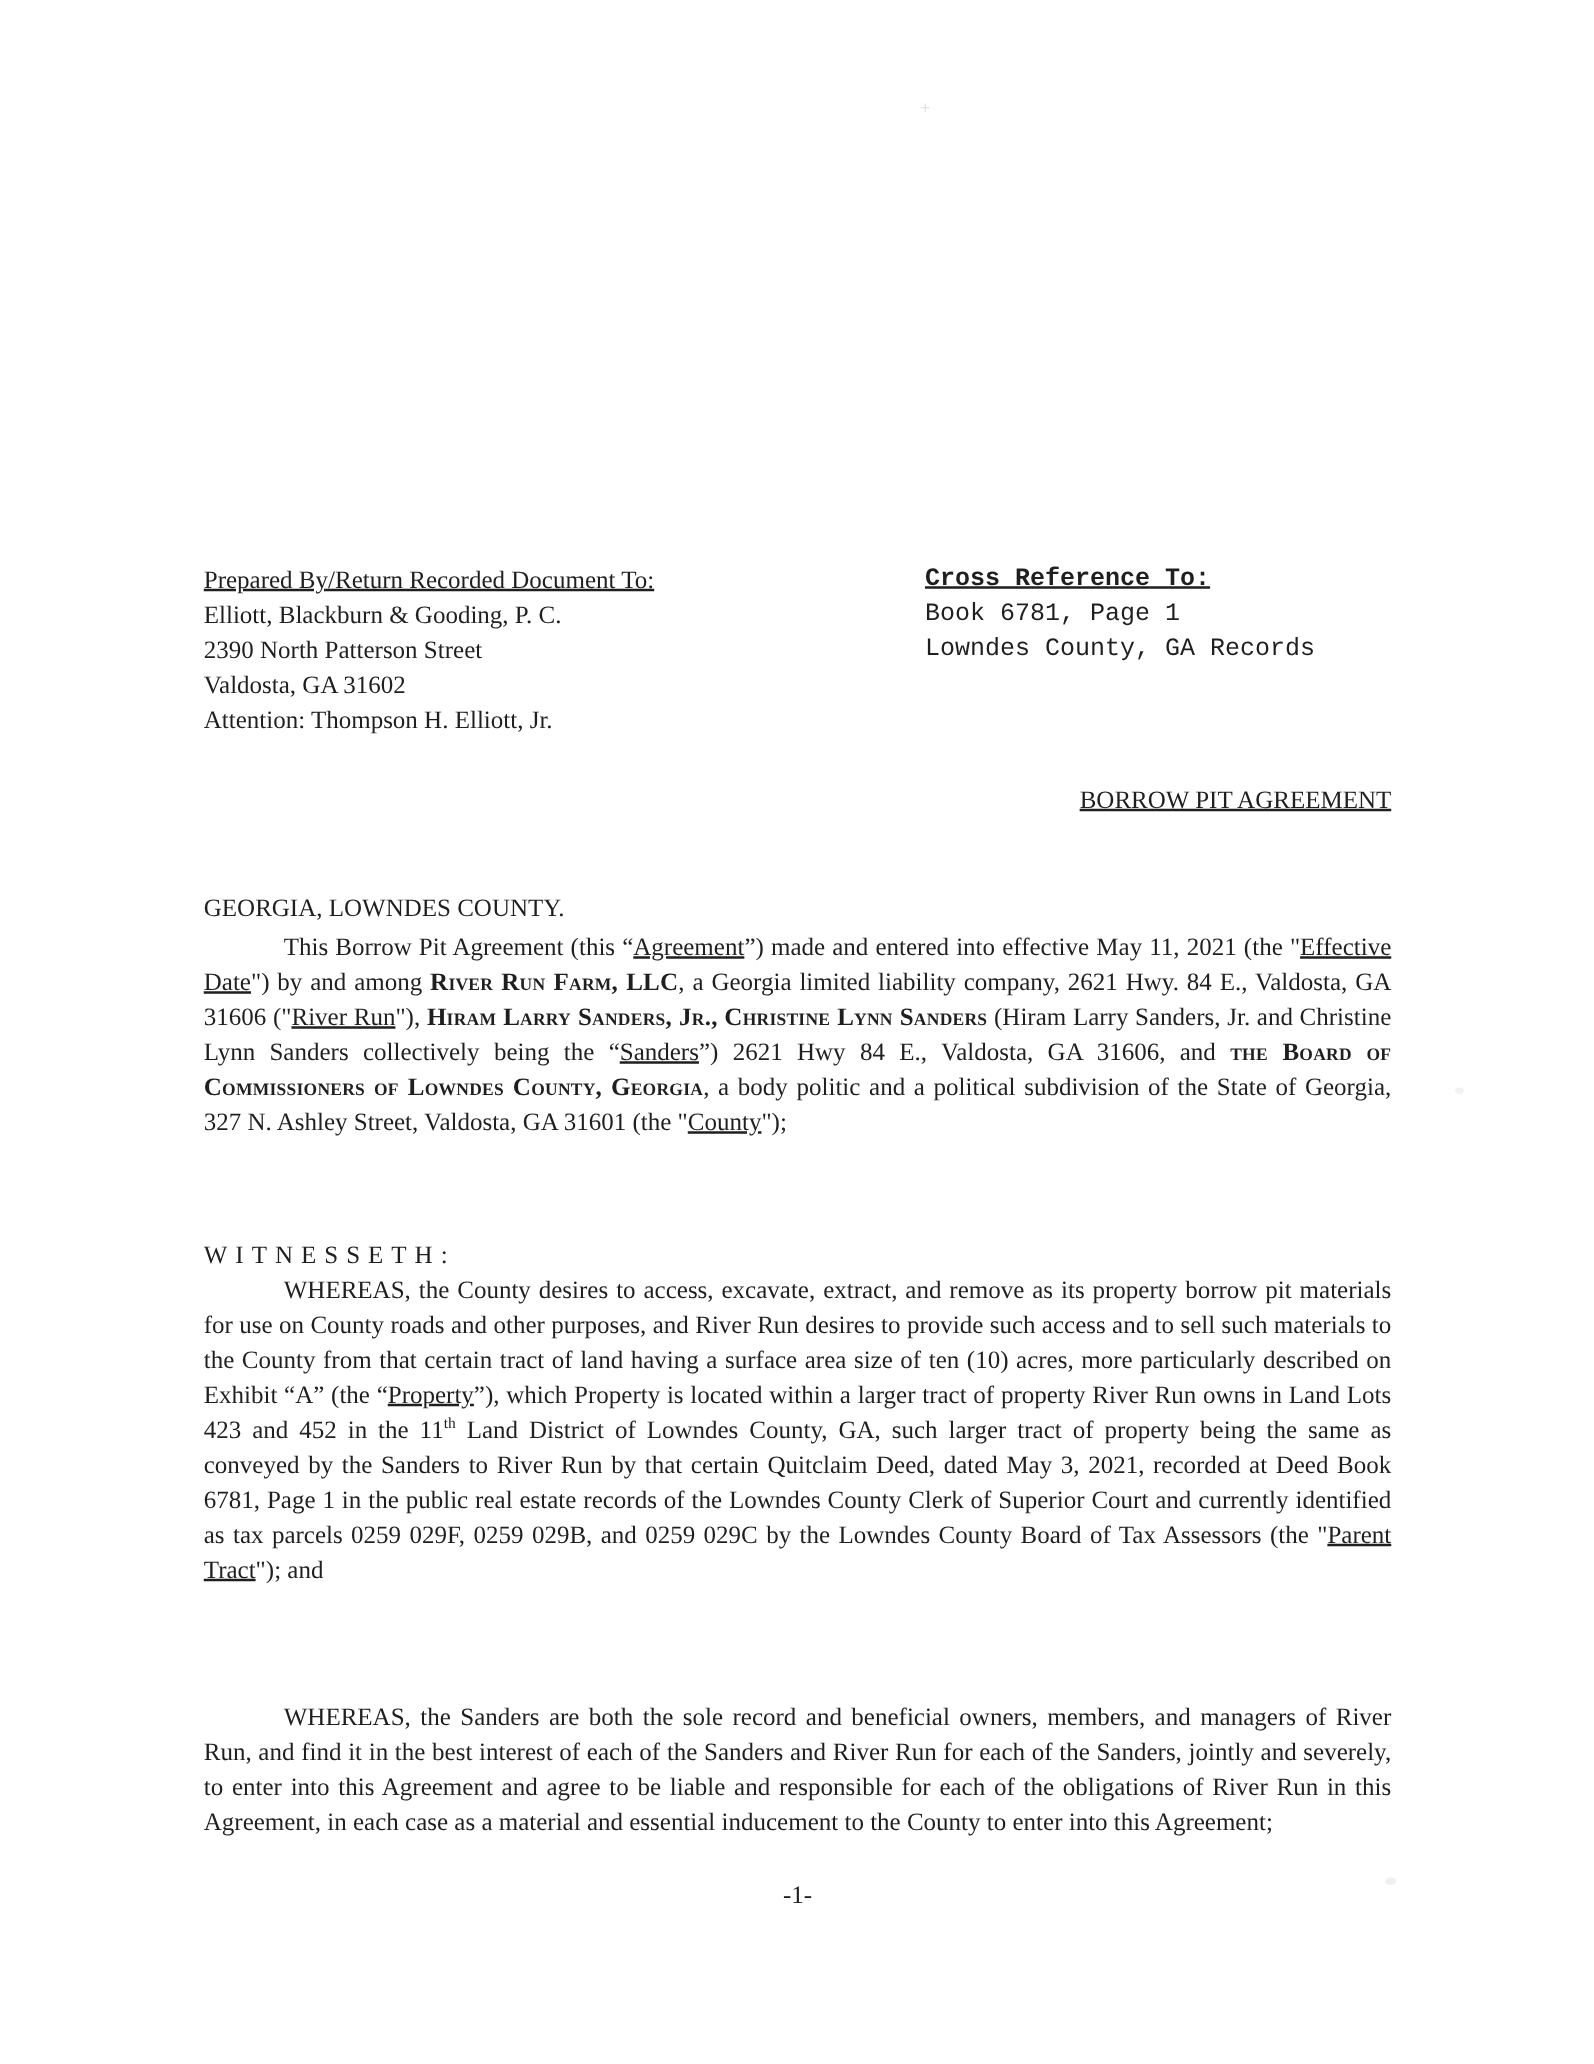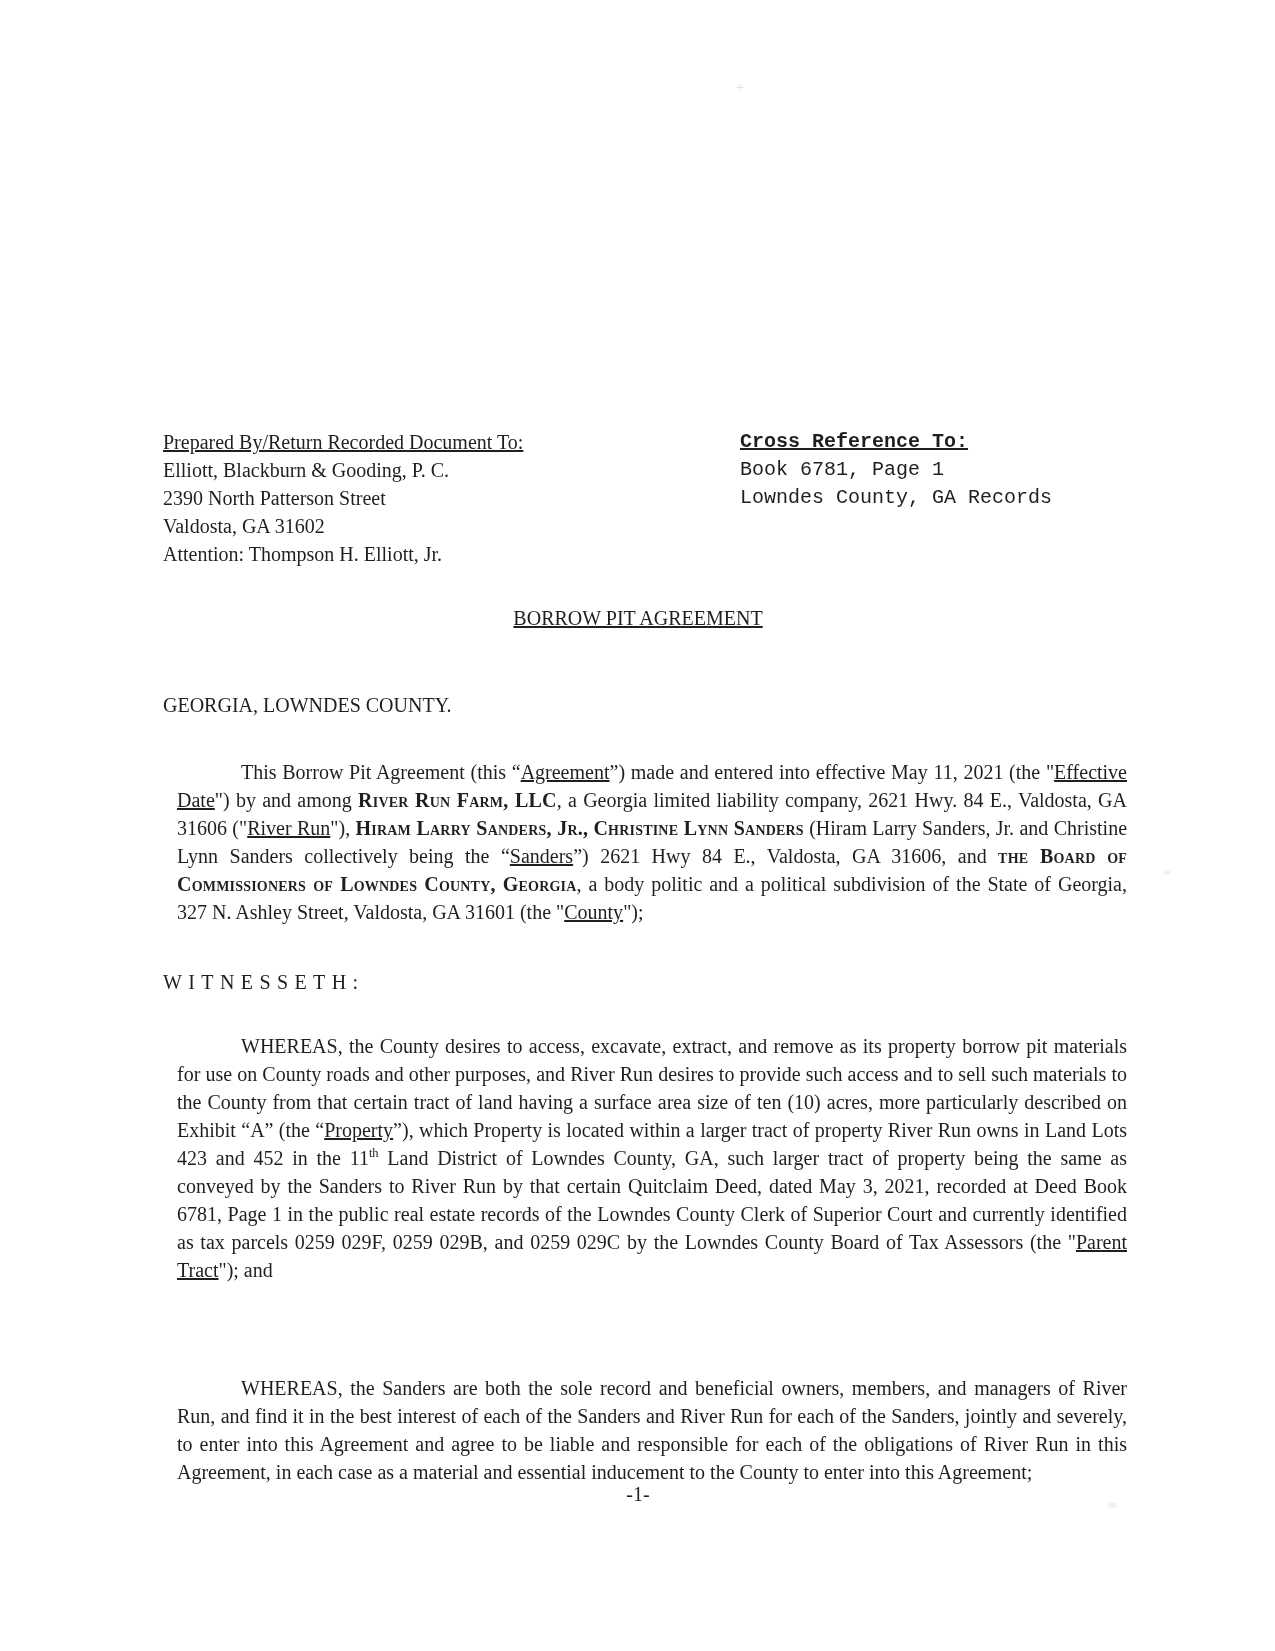--- a/index.html
+++ b/index.html
@@ -18,48 +18,48 @@
     color: #1f1f1f;
     overflow: hidden;
   }
   .content {
     position: absolute;
     left: 163px;
     top: 0;
     width: 950px;
     height: 100%;
   }
-  .block { position: absolute; left: 0; width: 100%; }
+  .block { position: absolute; left: 0; width: 100%; margin-top: 22px; }
 
   .u  { text-decoration: underline; }
   .b  { font-weight: bold; }
   .sc { font-variant: small-caps; }
   .b.sc { letter-spacing: 0.2px; }
   sup { font-size: 0.62em; line-height: 0; vertical-align: super; }
 
   .header-row { top: 428px; }
   .prepared-by { display: inline-block; max-width: 560px; }
   .cross-ref {
     position: absolute;
     left: 577px;
     top: 0;
     width: 373px;
     font-family: Liberation Mono, monospace;
   }
   .addr-line { white-space: nowrap; }
 
   .title-line {
     top: 604px;
-    text-align: center;
+    text-align: right;
     padding-right: 62px; 
   }
   .jurisdiction { top: 691px; }
 
   .para {
-    margin: 14px;
+    margin: 0;
     text-align: justify;
     text-indent: 64px;
   }
   .para-intro    { top: 744px;  }
   .witnesseth-line {
     top: 968px;
     text-align: left;
     letter-spacing: 0.32em;
   }
   .para-whereas1 { top: 1018px; }

